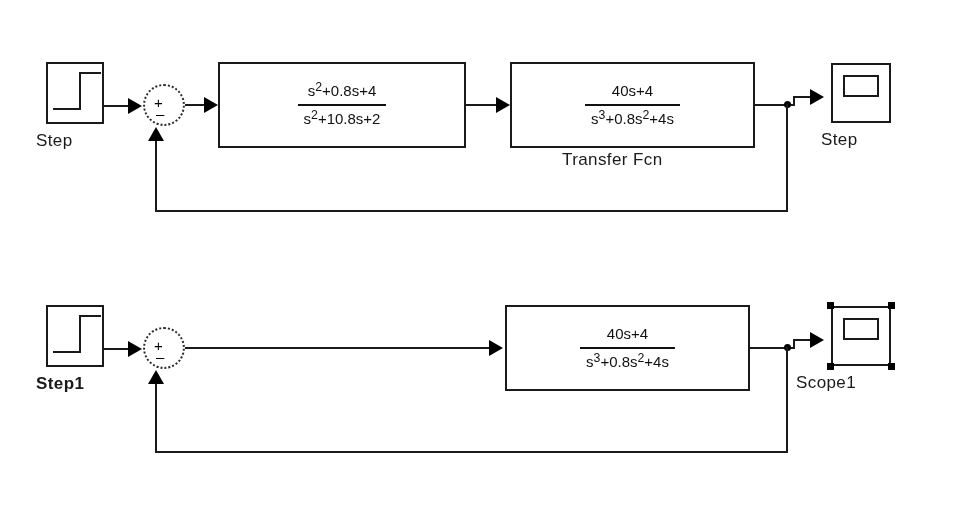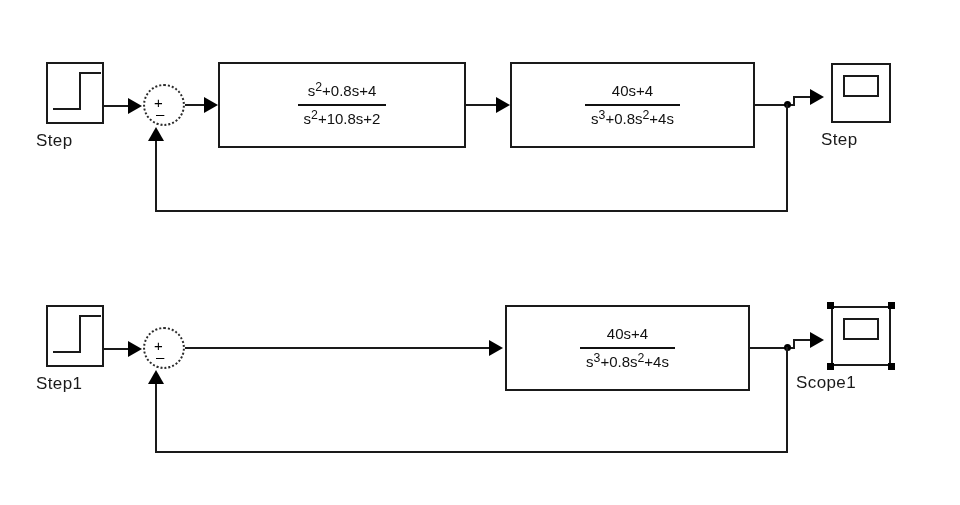--- a/index.html
+++ b/index.html
@@ -177,20 +177,21 @@
   <div class="wire h" style="left:466px; top:104px; width:36px;"></div>
   <div class="arrow right" style="left:496px; top:97px;"></div>
 
   <div class="tf-block" style="left:510px; top:62px; width:245px; height:86px;">
     <div class="fraction">
       <div class="num">40s+4</div>
       <div class="bar"></div>
       <div class="den"><span>s</span><sup>3</sup><span>+0.8s</span><sup>2</sup><span>+4s</span></div>
     </div>
   </div>
+  <div class="block-label" style="left:562px; top:150px; width:140px;">Transfer Fcn</div>
 
   <div class="wire h" style="left:755px; top:104px; width:40px;"></div>
   <div class="branch-dot" style="left:784px; top:101px;"></div>
   <div class="wire v" style="left:793px; top:96px; height:10px;"></div>
   <div class="wire h" style="left:793px; top:96px; width:20px;"></div>
   <div class="arrow right" style="left:810px; top:89px;"></div>
 
   <div class="scope-block" style="left:831px; top:63px; width:60px; height:60px;">
     <div class="scope-screen" style="left:10px; top:10px; width:36px; height:22px;"></div>
   </div>
@@ -201,21 +202,21 @@
   <div class="wire v" style="left:155px; top:140px; height:72px;"></div>
   <div class="arrow up" style="left:148px; top:127px;"></div>
 
   <div class="step-block" style="left:46px; top:305px; width:58px; height:62px;">
     <div class="step-wave">
       <div class="seg" style="left:5px; top:44px; width:28px; height:2px;"></div>
       <div class="seg" style="left:31px; top:8px; width:2px; height:38px;"></div>
       <div class="seg" style="left:31px; top:8px; width:22px; height:2px;"></div>
     </div>
   </div>
-  <div class="block-label" style="left:36px; top:374px; width:78px;">Step1</div>
+  <div class="block-label" style="left:36px; top:374px; width:78px;font-weight:bold;">Step1</div>
   <div class="wire h" style="left:104px; top:348px; width:26px;"></div>
   <div class="arrow right" style="left:128px; top:341px;"></div>
 
   <div class="sum-block" style="left:143px; top:327px; width:42px; height:42px;">
     <span class="sum-sign" style="left:9px; top:9px;">+</span>
     <span class="sum-sign" style="left:11px; top:20px;">–</span>
   </div>
 
   <div class="wire h" style="left:185px; top:347px; width:309px;"></div>
   <div class="arrow right" style="left:489px; top:340px;"></div>

